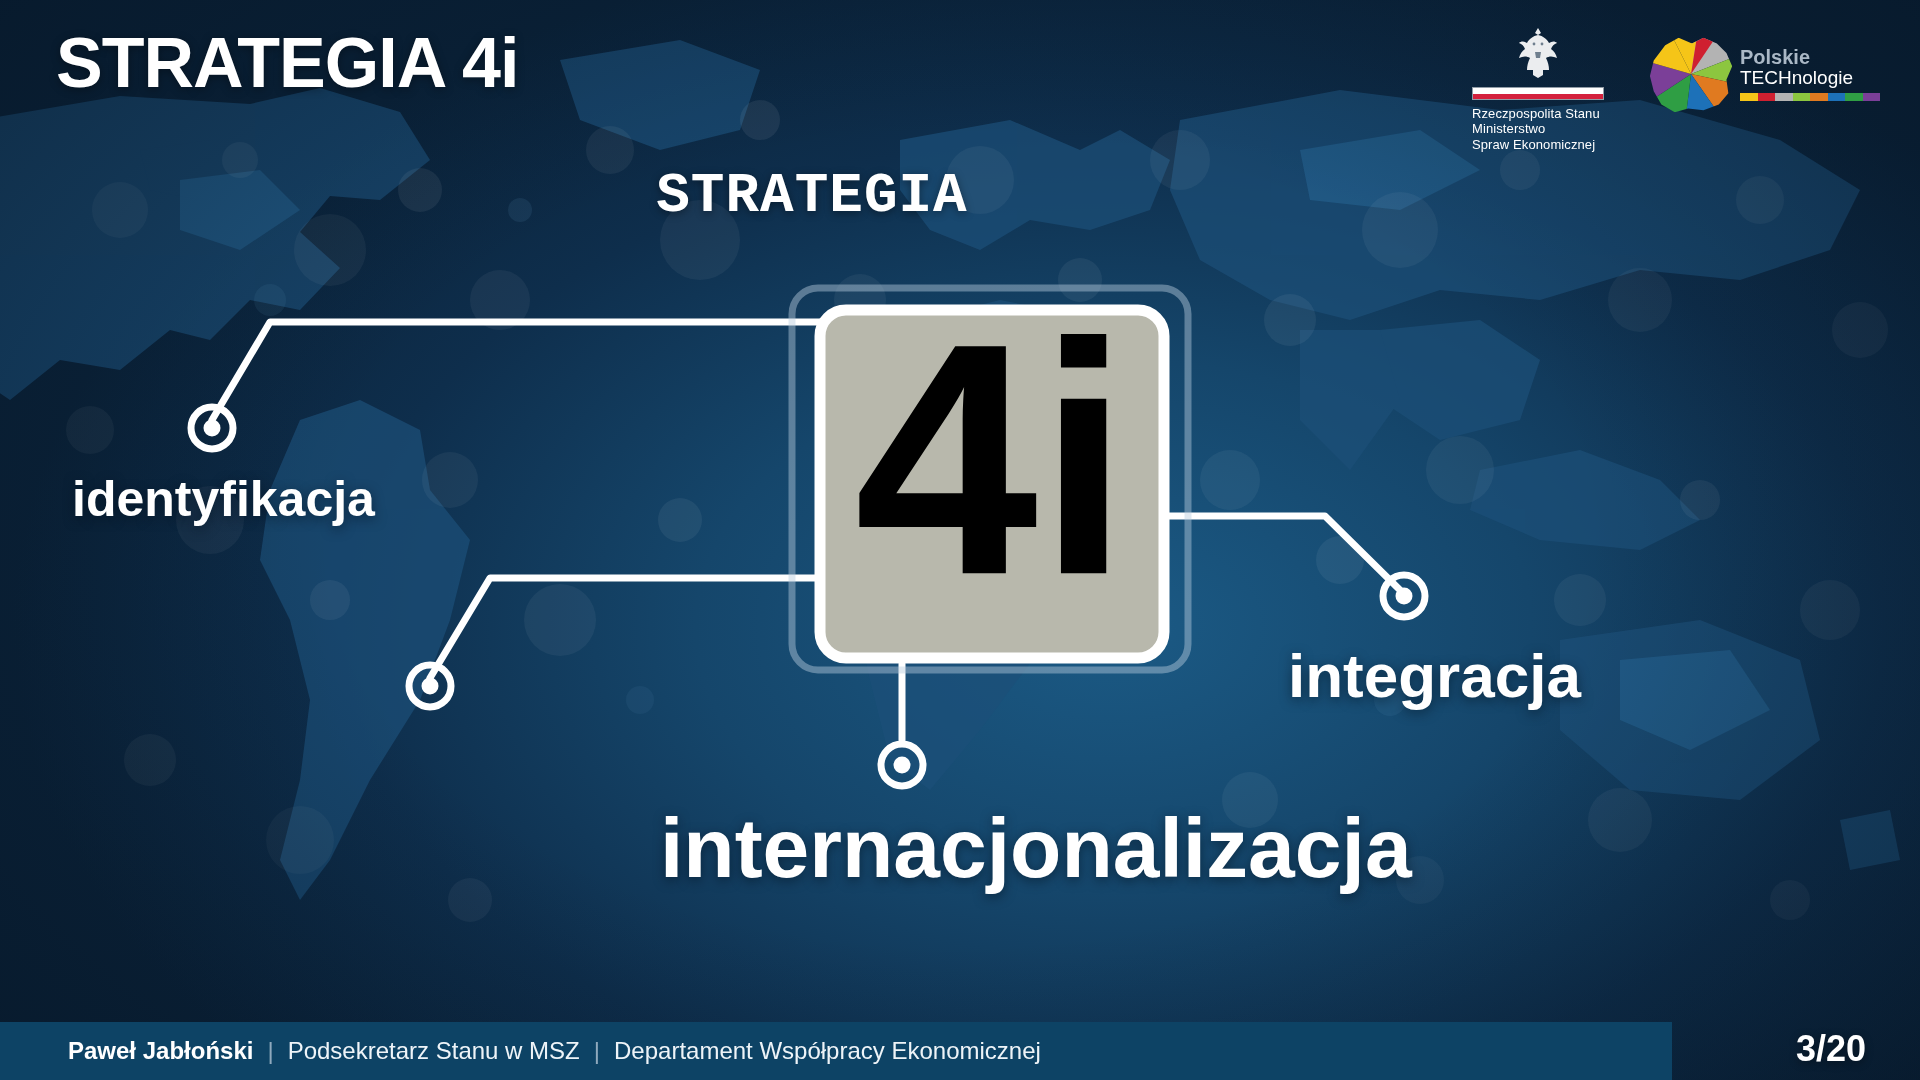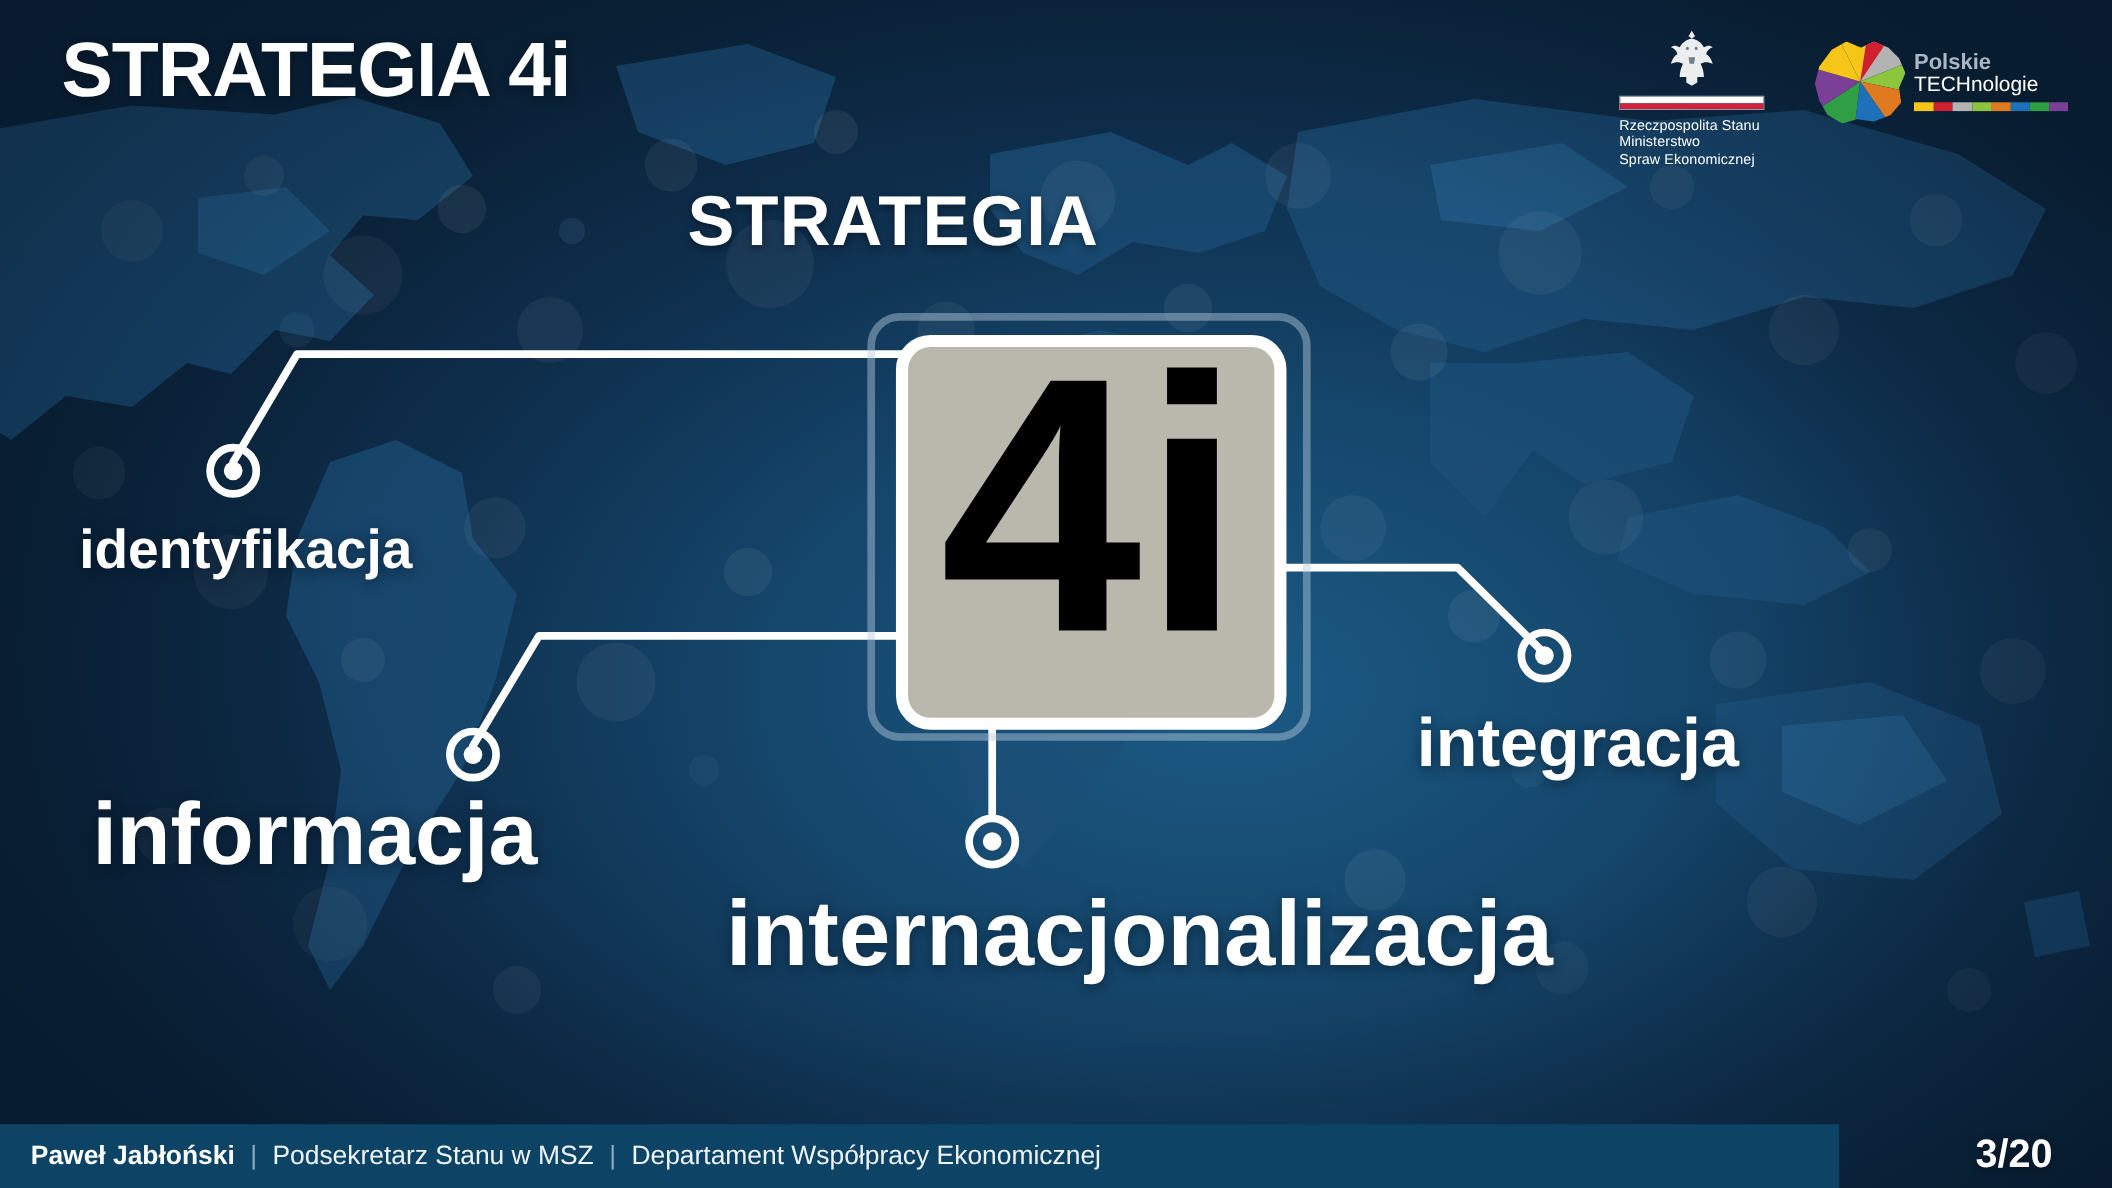--- a/index.html
+++ b/index.html
@@ -56,43 +56,44 @@
   .pt-bottom { color:#ffffff; font-size:19px; font-weight:normal; line-height:1.05; }
   .pt-bar { display:flex; height:8px; width:140px; margin-top:5px; }
   .pt-bar i { flex:1; }
 
   
   .diagram { position:absolute; inset:0; }
   .diagram svg { position:absolute; inset:0; width:100%; height:100%; }
 
   .core-label {
     position:absolute; left:0; right:0; top:164px;
-    text-align:center; color:#ffffff; font-size:64px; font-weight:bold;
+    text-align:center; color:#ffffff; font-size:56px; font-weight:bold;
     letter-spacing:1px;
     text-shadow:0 2px 8px rgba(0,0,0,.4);
+    font-family:Liberation Mono, monospace;
   }
   .core-label span { position:relative; left:-148px; }
 
   .node-label {
     position:absolute; color:#ffffff; font-weight:bold;
     text-shadow:0 3px 12px rgba(3,16,30,.55);
     white-space:nowrap;
   }
   .lbl-identyfikacja { left:72px;  top:470px; font-size:50px; }
   .lbl-informacja    { left:84px;  top:712px; font-size:80px; }
   .lbl-internac      { left:660px; top:800px; font-size:84px; }
   .lbl-integracja    { left:1288px;top:640px; font-size:62px; }
 
   
   .footer-bar {
     position:absolute; left:0; bottom:0; width:1672px; height:58px;
     background:#0d4365; display:flex; align-items:center;
   }
   .footer-text {
-    color:#ffffff; font-size:24px; margin-left:28px; display:flex; align-items:center; gap:14px;
+    color:#ffffff; font-size:24px; margin-left:68px; display:flex; align-items:center; gap:14px;
   }
   .footer-text .strong { font-weight:bold; }
   .footer-text .sep { color:#8fa9bd; font-weight:normal; }
   .footer-text .reg { font-weight:normal; color:#eef4f8; }
 
   .page-num {
     position:absolute; right:54px; bottom:10px;
     color:#ffffff; font-size:36px; font-weight:bold;
     text-shadow:0 2px 8px rgba(0,0,0,.4);
   }
@@ -314,21 +315,20 @@
 
       <text x="992" y="486" text-anchor="middle" dominant-baseline="middle" font-family="Liberation Sans, sans-serif" font-size="330" font-weight="bold" fill="#000000">4i</text>
     </svg>
   </div>
 
   <div class="core-label">
     <span>STRATEGIA</span>
   </div>
 
   <div class="node-label lbl-identyfikacja">identyfikacja</div>
-  <div class="node-label lbl-informacja">informacja</div>
   <div class="node-label lbl-integracja">integracja</div>
   <div class="node-label lbl-internac">internacjonalizacja</div>
 
   <div class="footer-bar">
     <div class="footer-text">
       <span class="strong">Paweł Jabłoński</span>
       <span class="sep">|</span>
       <span class="reg">Podsekretarz Stanu w MSZ</span>
       <span class="sep">|</span>
       <span class="reg">Departament Współpracy Ekonomicznej</span>

